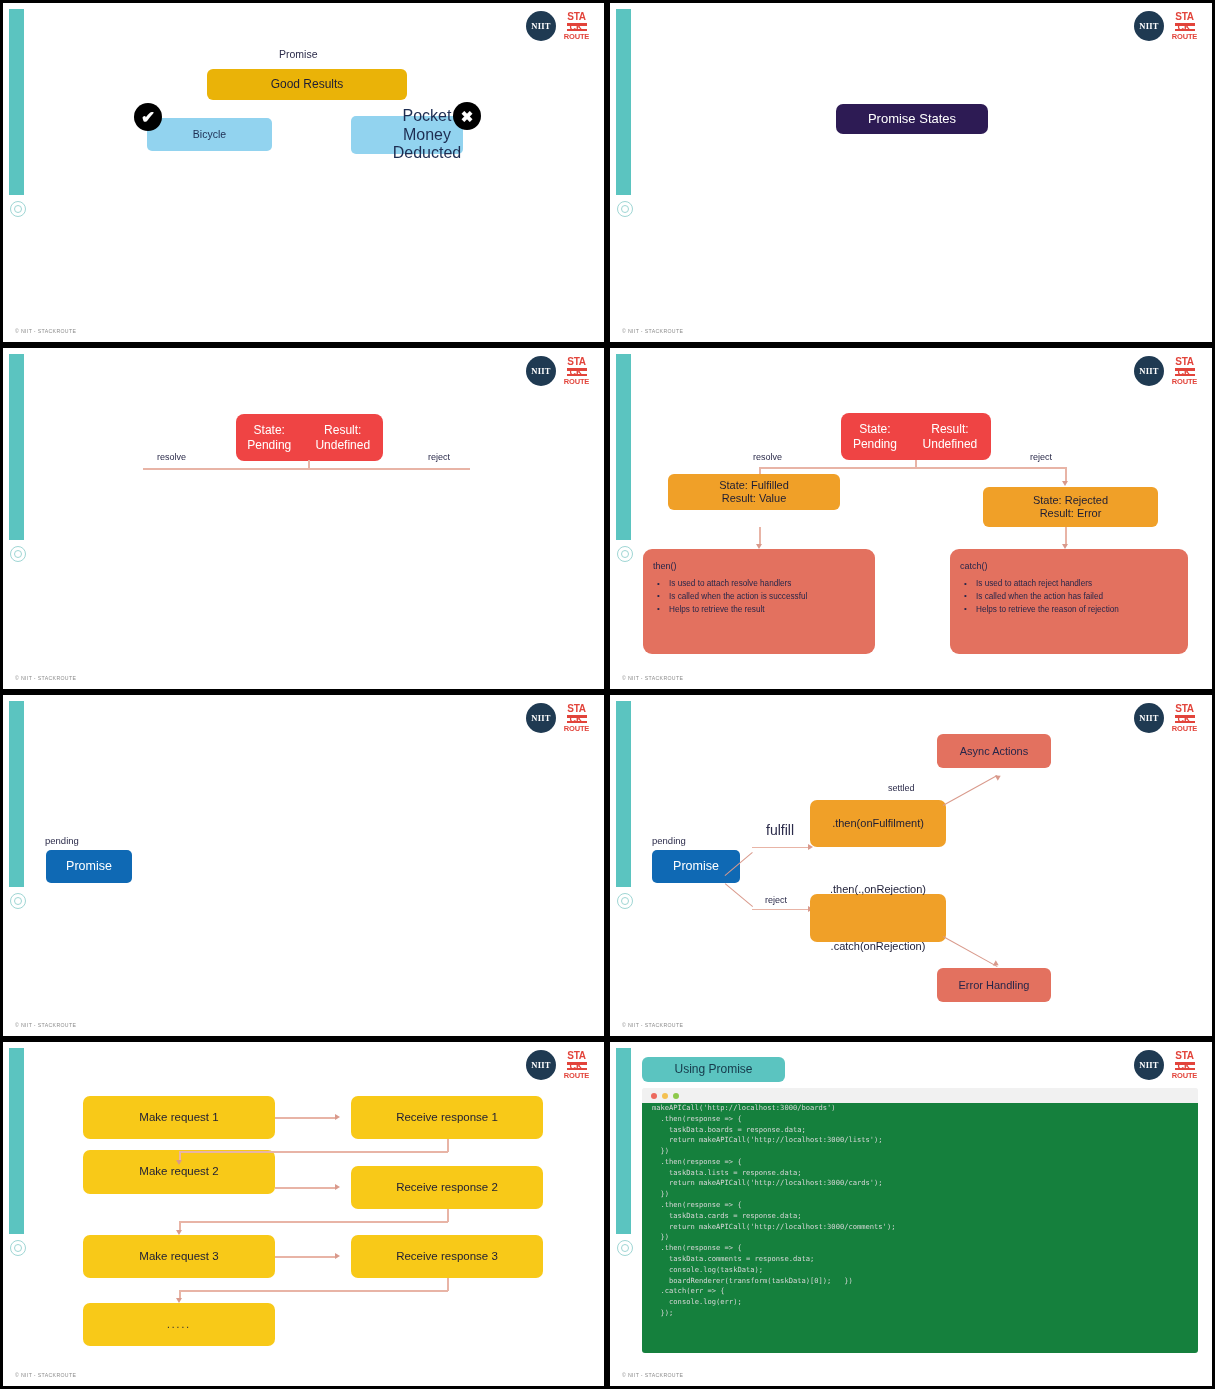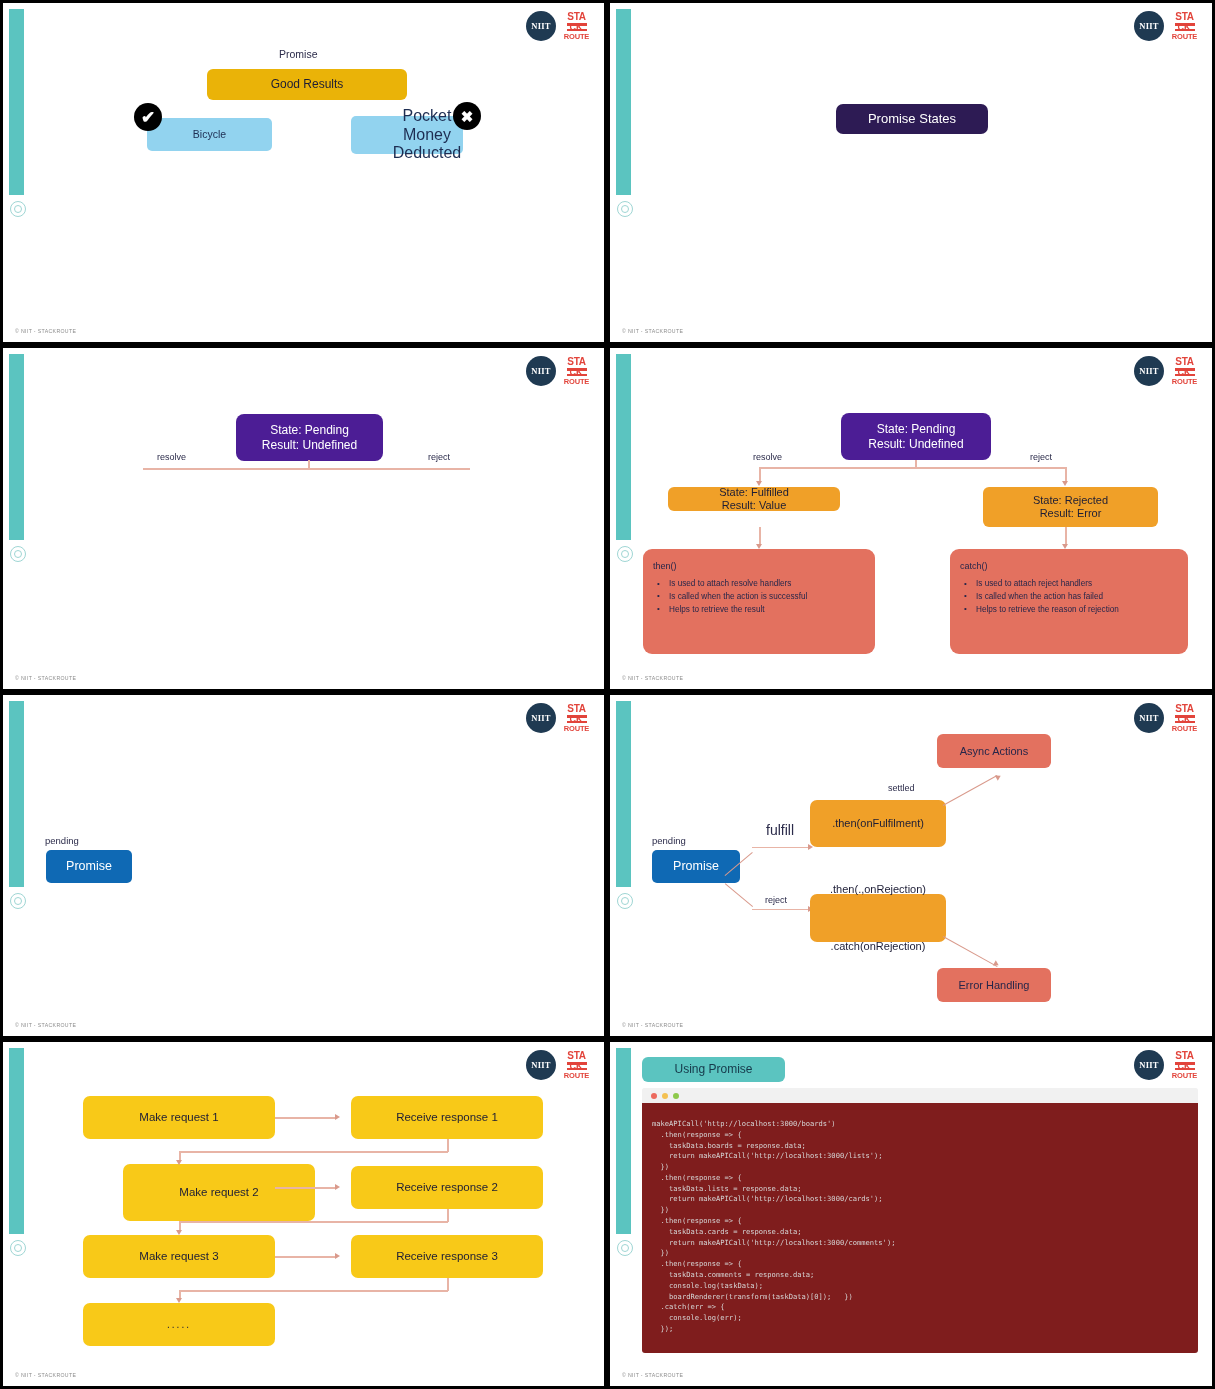--- a/index.html
+++ b/index.html
@@ -147,22 +147,22 @@
 
   
   .s2-title {
     left: 226px; top: 101px; width: 152px; height: 30px;
     background: #2d1b54; color: #fff; font-size: 13px;
     border-radius: 7px;
   }
 
   
   .pending-box {
-    background: #4c1d95; color: #fff; font-size: 12px;
-    border-radius: 8px; flex-direction: column;
+    background: #ef4444; color: #fff; font-size: 12px;
+    border-radius: 8px; flex-direction: row;
   }
   .hline { position: absolute; background: #e8b4a6; height: 1.6px; }
   .vline { position: absolute; background: #e8b4a6; width: 1.6px; }
 
   
   .arrow-down {
     position: absolute;
     width: 0; height: 0;
     border-left: 3.4px solid transparent;
     border-right: 3.4px solid transparent;
@@ -243,23 +243,23 @@
     overflow: hidden;
   }
   .code-chrome {
     height: 15px;
     background: #f1f1f1;
     display: flex; align-items: center;
     padding-left: 9px; gap: 5px;
   }
   .dot { width: 6px; height: 6px; border-radius: 50%; }
   .code-body {
-    background: #7f1d1d;
+    background: #15803d;
     height: calc(100% - 15px);
-    padding: 16px 10px;
+    padding: 0 10px;
     font-family: "DejaVu Sans Mono", monospace;
     font-size: 7.1px;
     line-height: 1.52;
     color: #d6d6d6;
     white-space: pre;
     overflow: hidden;
   }
 </style>
 </head>
 <body>
@@ -359,21 +359,21 @@
 
       <div class="hline" style="left:149px; top:119px; width:307px;"></div>
       <div class="vline" style="left:305px; top:112px; height:8px;"></div>
       <div class="vline" style="left:149px; top:119px; height:15px;"></div>
       <div class="arrow-down" style="left:146px; top:133px;"></div>
       <div class="vline" style="left:455px; top:119px; height:15px;"></div>
       <div class="arrow-down" style="left:452px; top:133px;"></div>
       <div class="lbl" style="left:143px; top:104px; font-size:9px;">resolve</div>
       <div class="lbl" style="left:420px; top:104px; font-size:9px;">reject</div>
 
-      <div class="box s4-box-orange" style="left:58px; top:139px; width:172px; height:24px;text-align:right;">
+      <div class="box s4-box-orange" style="left:58px; top:126px; width:172px; height:36px;text-align:right;">
         <span>State: Fulfilled</span>
         <span>Result: Value</span>
       </div>
       <div class="box s4-box-orange" style="left:373px; top:139px; width:175px; height:40px;">
         <span>State: Rejected</span>
         <span>Result: Error</span>
       </div>
 
       <div class="vline" style="left:149px; top:179px; height:18px;"></div>
       <div class="arrow-down" style="left:146px; top:196px;"></div>
@@ -476,21 +476,21 @@
         <div class="sr-top">STA</div>
         <div class="sr-mid">
             <div class="sr-x">CK</div>
           </div>
         <div class="sr-bot">ROUTE</div>
       </div>
     </div>
     <div class="stage">
       <div class="box yellow-node" style="left:80px; top:54px; width:192px; height:43px;">Make request 1</div>
       <div class="box yellow-node" style="left:348px; top:54px; width:192px; height:43px;">Receive response 1</div>
-      <div class="box yellow-node" style="left:80px; top:122px; width:192px; height:57px;margin-left:40px;">Make request 2</div>
+      <div class="box yellow-node" style="left:80px; top:108px; width:192px; height:44px;">Make request 2</div>
       <div class="box yellow-node" style="left:348px; top:124px; width:192px; height:43px;">Receive response 2</div>
       <div class="box yellow-node" style="left:80px; top:193px; width:192px; height:43px;">Make request 3</div>
       <div class="box yellow-node" style="left:348px; top:193px; width:192px; height:43px;">Receive response 3</div>
       <div class="box yellow-node" style="left:80px; top:261px; width:192px; height:43px; font-size:10px; letter-spacing:2px;">.....</div>
 
       <div class="hline" style="left:272px; top:75px; width:62px;"></div>
       <div class="arrow-right" style="left:332px; top:72px;"></div>
       <div class="hline" style="left:272px; top:145px; width:62px;"></div>
       <div class="arrow-right" style="left:332px; top:142px;"></div>
       <div class="hline" style="left:272px; top:214px; width:62px;"></div>

